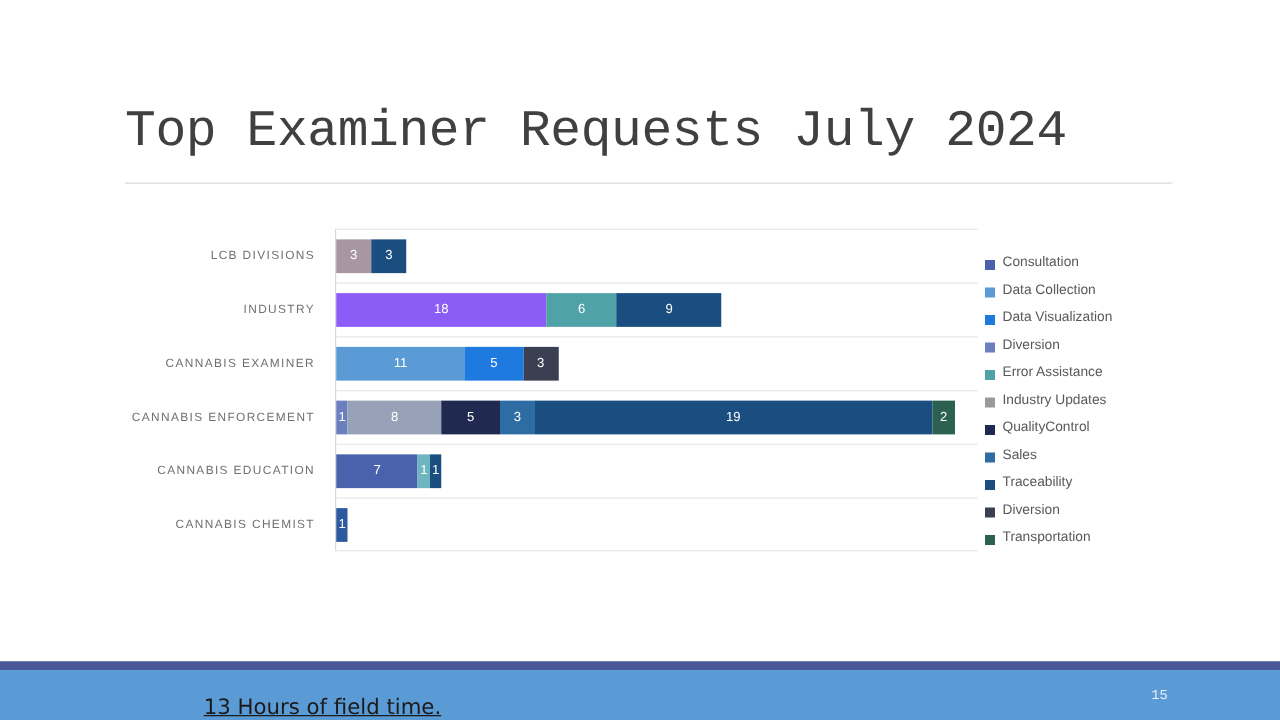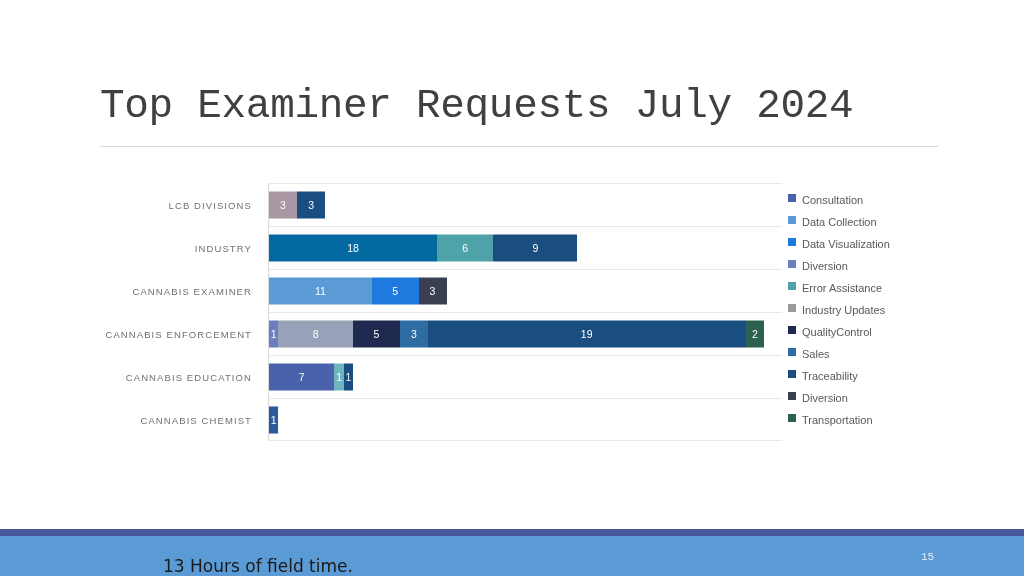--- a/index.html
+++ b/index.html
@@ -121,21 +121,21 @@
 
   
   .legend {
     position: absolute;
     left: 788px;
     top: 194px;
     width: 180px;
   }
   .legend-item {
     display: flex;
-    align-items: flex-start;
+    align-items: flex-end;
     height: 22px;
   }
   .legend-swatch {
     width: 8px;
     height: 8px;
     margin-right: 6px;
     flex: 0 0 auto;
   }
   .legend-label {
     font-size: 11px;
@@ -162,20 +162,21 @@
     background: #5b9bd5;
   }
   .footer-text {
     position: absolute;
     left: 163px;
     top: 556px;
     font-family: "DejaVu Sans", sans-serif;
     font-size: 17px;
     color: #1a1a1a;
     white-space: nowrap;
+    text-decoration: underline;
   }
   .slide-number {
     position: absolute;
     left: 921px;
     top: 551px;
     font-size: 11px;
     color: #e8eef7;
     font-family: Liberation Mono, monospace;
   }
 </style>
@@ -215,21 +216,21 @@
           <div class="row">
             <div class="gridline" style="top: 0px;"></div>
             <div class="bar">
               <div class="seg" title="Industry Updates: 3" style="width: 28.0364px; background: rgb(168, 151, 163);">3</div>
               <div class="seg" title="Traceability: 3" style="width: 28.0364px; background: rgb(26, 78, 128);">3</div>
             </div>
           </div>
           <div class="row">
             <div class="gridline" style="top: 0px;"></div>
             <div class="bar">
-              <div class="seg" title="Consultation: 18" style="width: 168.218px; background: #0369a1;">18</div>
+              <div class="seg" title="Consultation: 18" style="width: 168.218px; background: #8b5cf6;">18</div>
               <div class="seg" title="Error Assistance: 6" style="width: 56.0727px; background: rgb(79, 163, 168);">6</div>
               <div class="seg" title="Traceability: 9" style="width: 84.1091px; background: rgb(26, 78, 128);">9</div>
             </div>
           </div>
           <div class="row">
             <div class="gridline" style="top: 0px;"></div>
             <div class="bar">
               <div class="seg" title="Data Collection: 11" style="width: 102.8px; background: rgb(91, 155, 213);">11</div>
               <div class="seg" title="Data Visualization: 5" style="width: 46.7273px; background: rgb(31, 122, 224);">5</div>
               <div class="seg" title="Training: 3" style="width: 28.0364px; background: rgb(58, 64, 82);">3</div>

